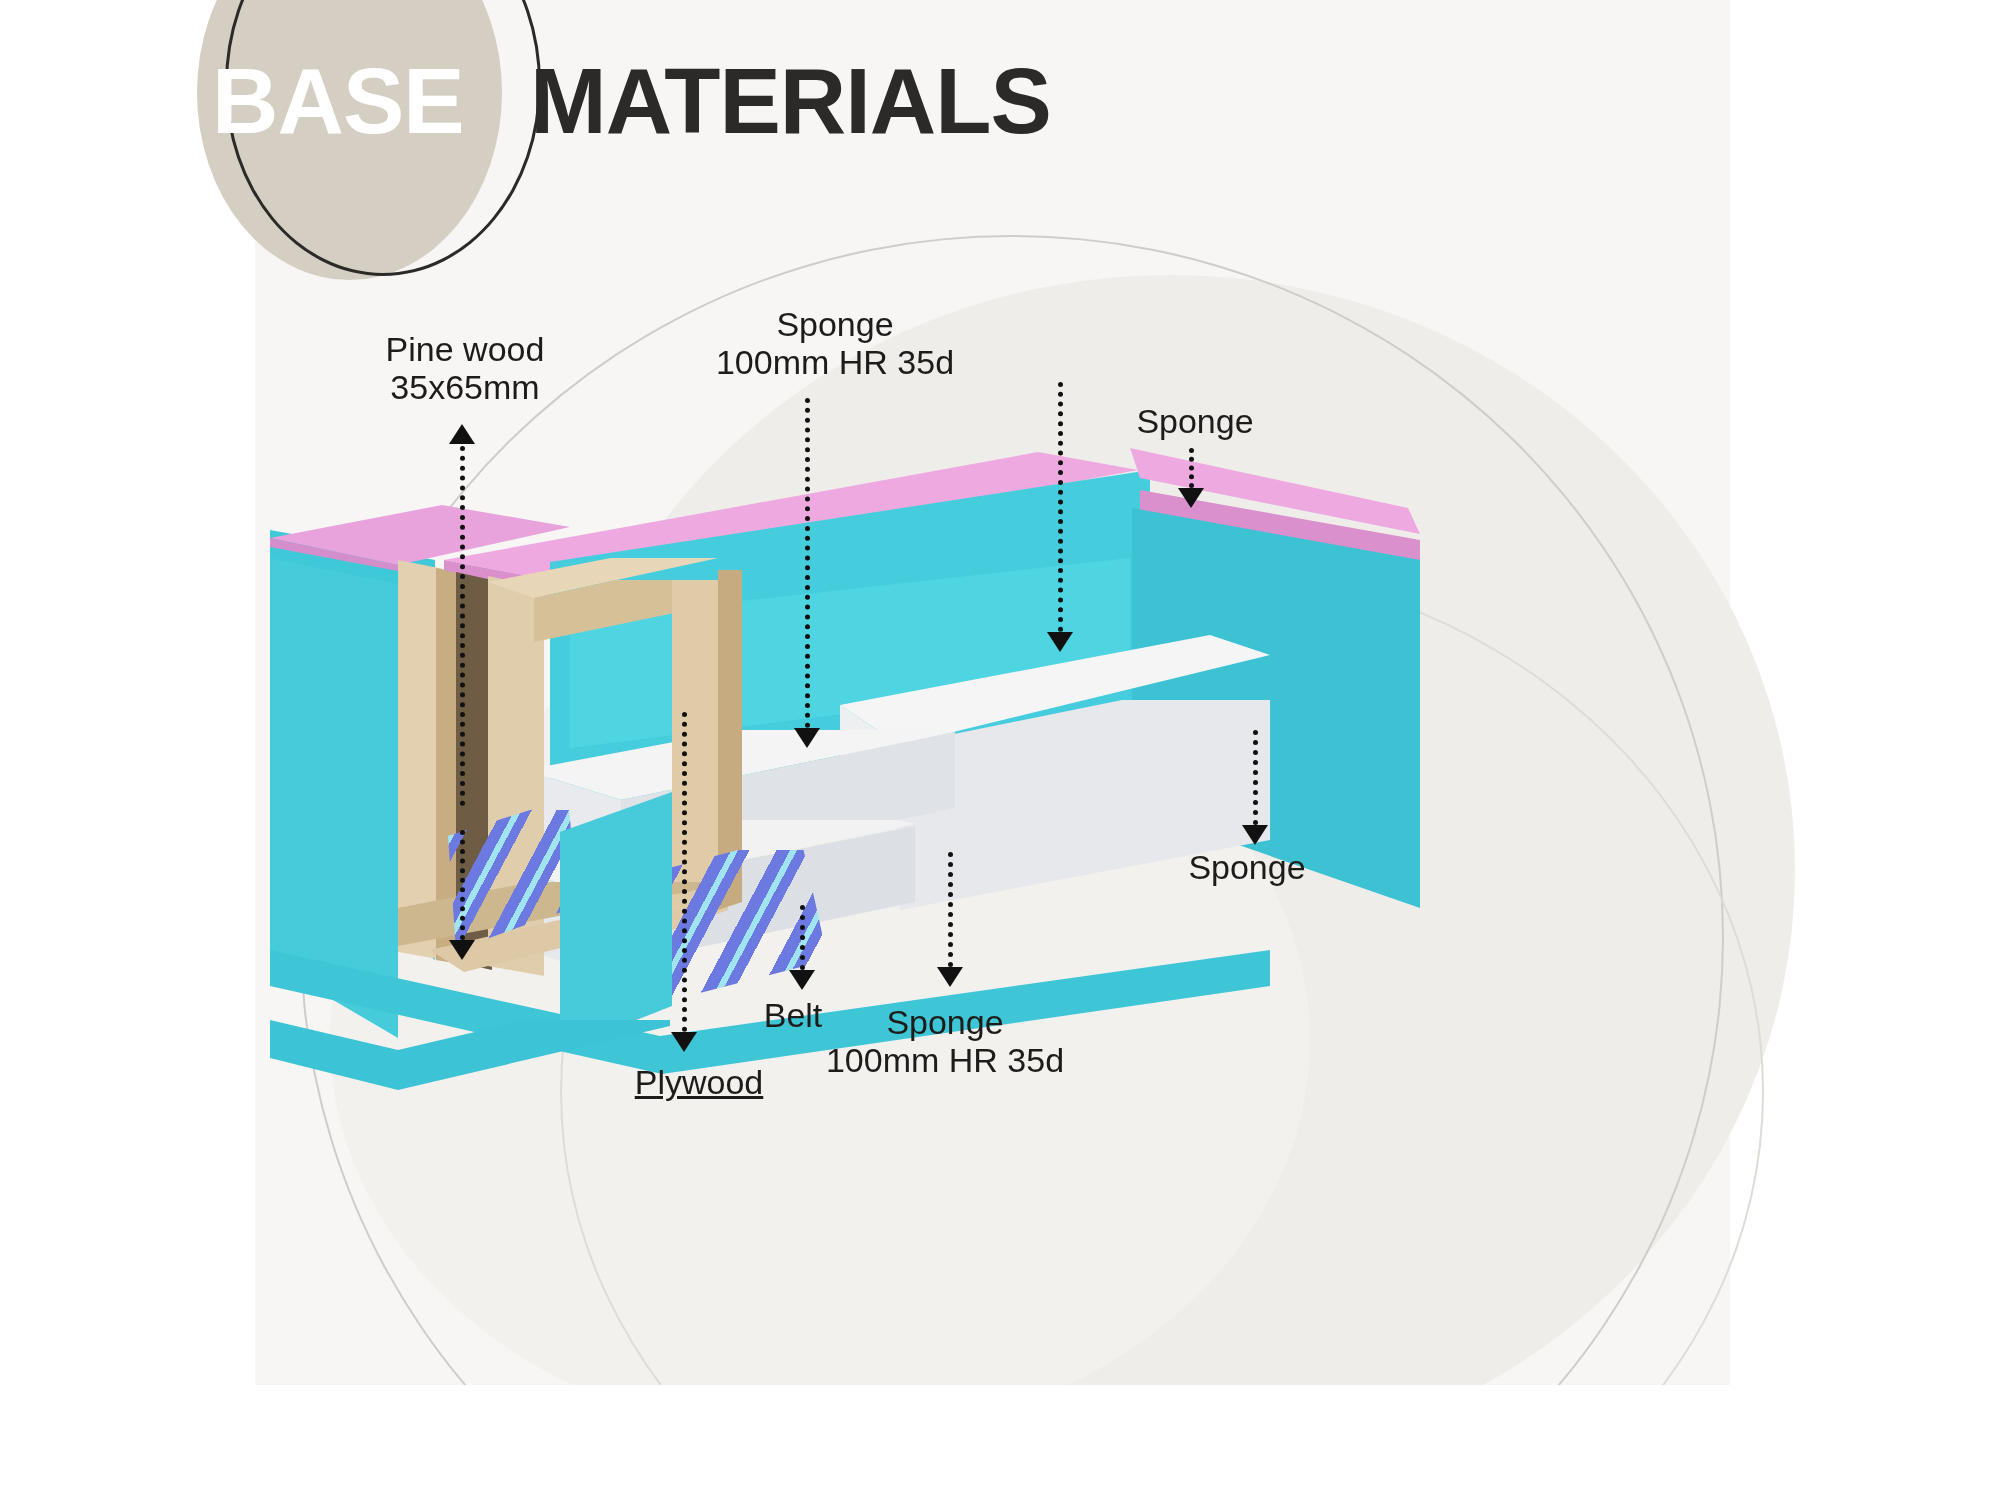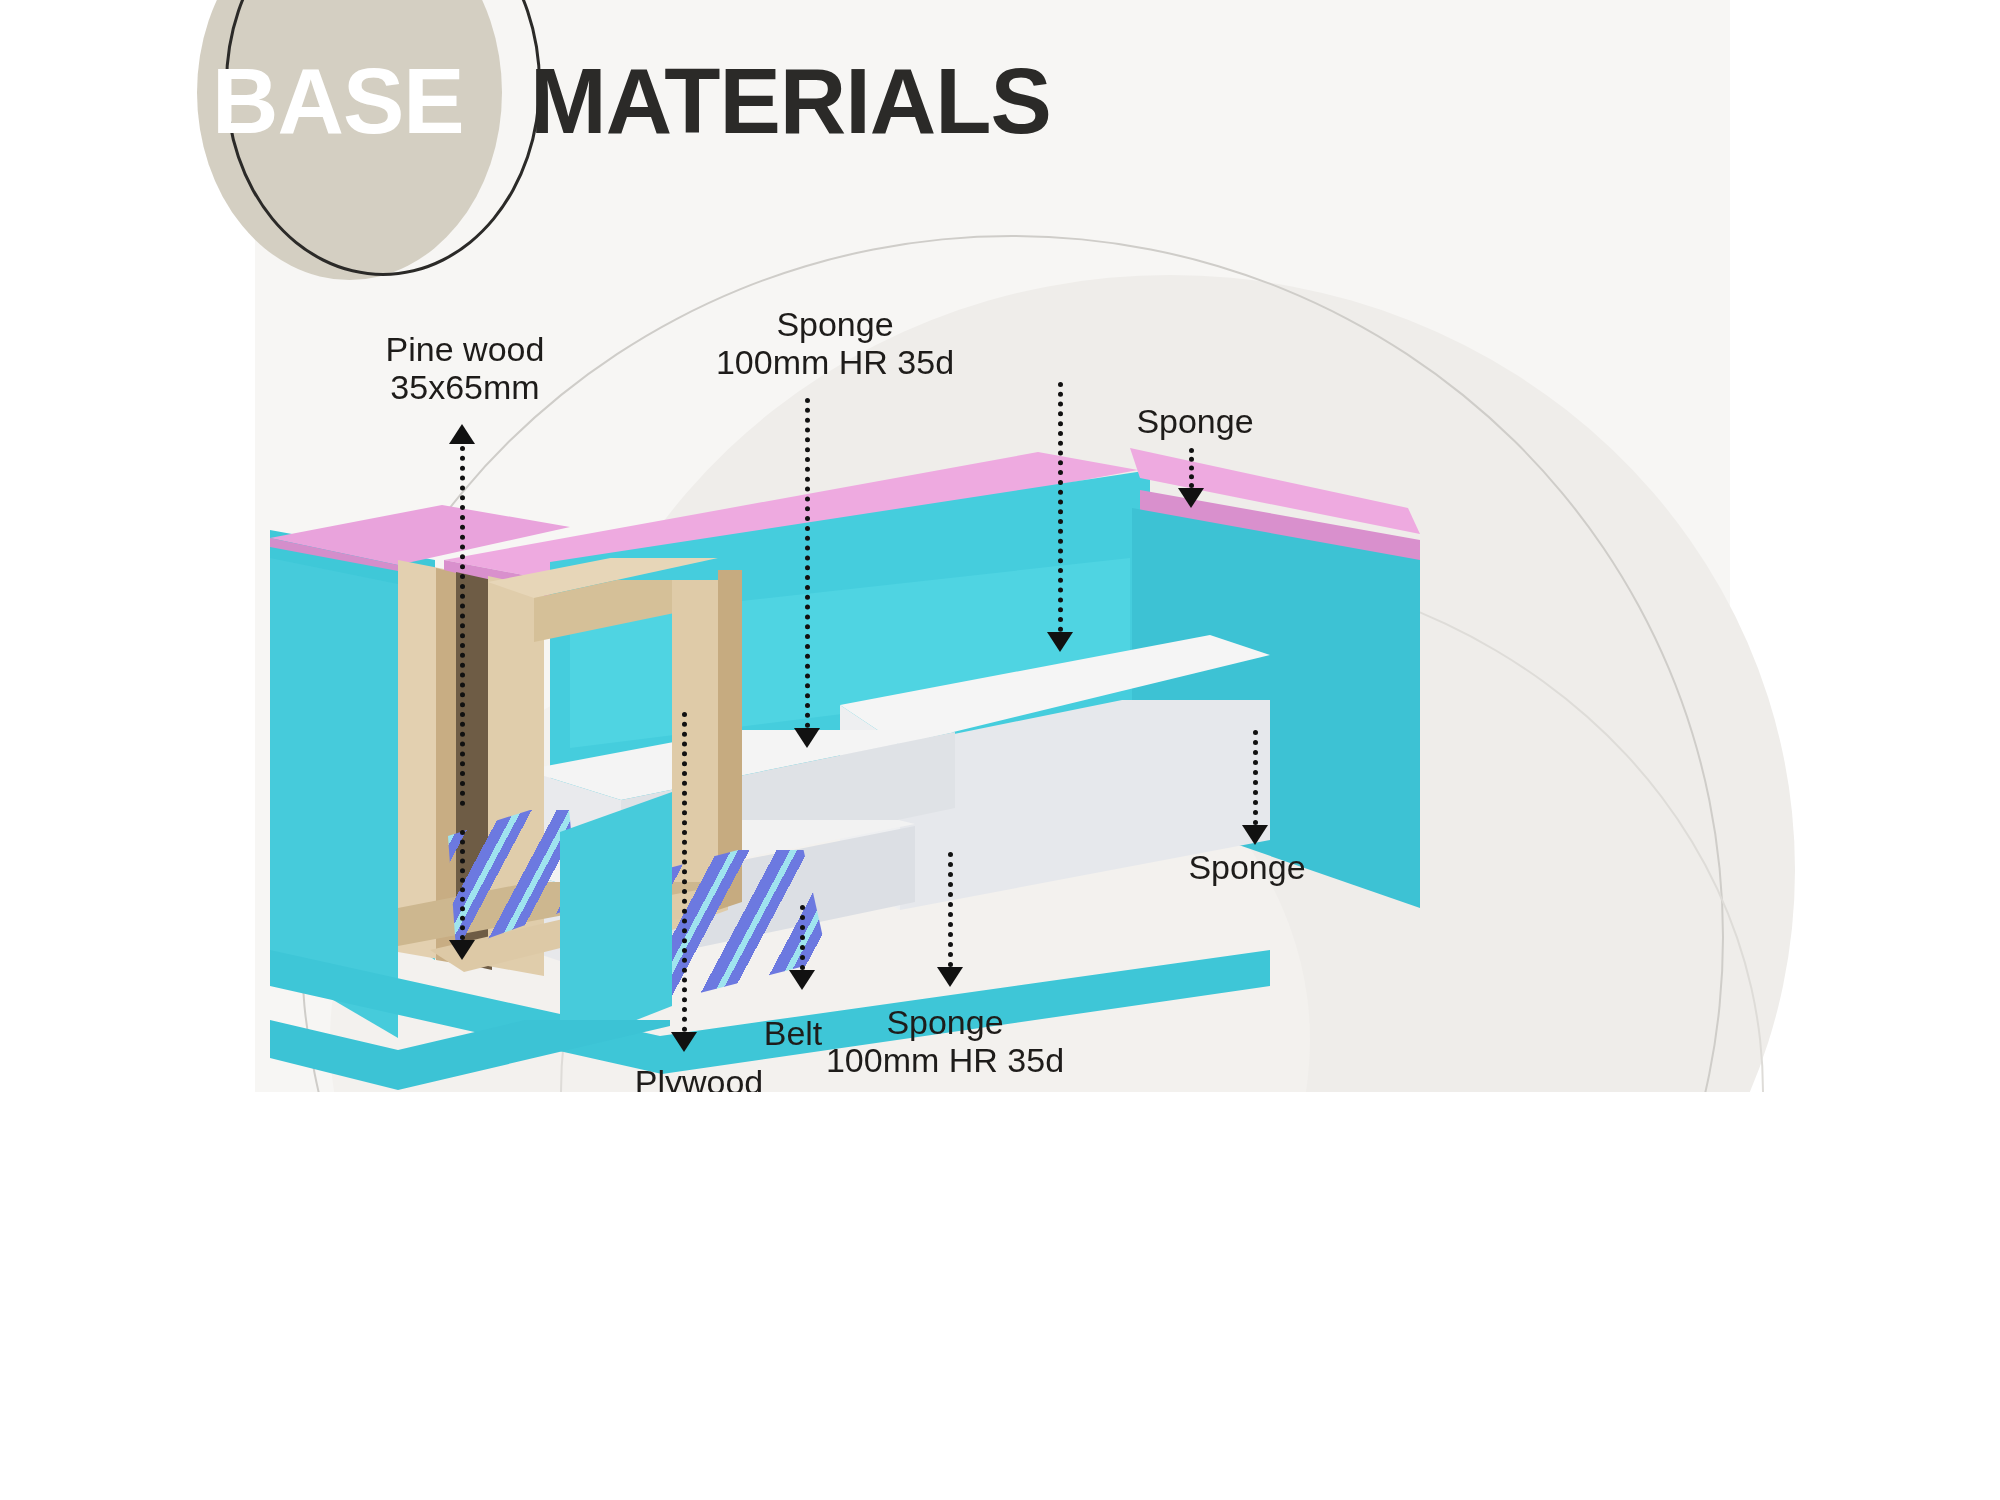--- a/index.html
+++ b/index.html
@@ -1,17 +1,17 @@
 <!DOCTYPE html>
 <html><head>
 <meta charset="utf-8">
 <style>
   html,body{margin:0;padding:0;background:#ffffff;}
   body{width:2000px;height:1500px;overflow:hidden;font-family:"Liberation Sans",sans-serif;}
-  #stage{position:relative;width:2000px;height:1092px;background:#ffffff;overflow:hidden;}
+  #stage{position:relative;width:2000px;height:1385px;background:#ffffff;overflow:hidden;}
 
   
   .bg-panel{position:absolute;left:255px;top:0;width:1475px;height:1425px;background:#f7f6f4;}
   .bg-blob{position:absolute;background:#efedea;border-radius:50%;}
   .thin-arc{position:absolute;border:2px solid #cfcdc9;border-radius:50%;background:transparent;}
 
   
   .badge{position:absolute;left:197px;top:-95px;width:305px;height:375px;background:#d4cfc2;border-radius:50%;}
   .badge-ring{position:absolute;left:225px;top:-108px;width:310px;height:378px;border:3px solid #2b2a28;border-radius:50%;background:transparent;}
   .title-base{position:absolute;left:212px;top:55px;width:270px;color:#ffffff;font-size:92px;font-weight:bold;letter-spacing:-1px;line-height:1;}
@@ -169,20 +169,20 @@
 
   <div class="leader" style="left:460px;top:830px;height:110px;"></div>
   <div class="arrow down" style="left:449px;top:940px;"></div>
 
   <div class="leader" style="left:682px;top:712px;height:320px;"></div>
   <div class="arrow down" style="left:671px;top:1032px;"></div>
   <div class="lbl" style="left:604px;top:1063px;width:190px;text-decoration:underline;">Plywood</div>
 
   <div class="leader" style="left:800px;top:905px;height:65px;"></div>
   <div class="arrow down" style="left:789px;top:970px;"></div>
-  <div class="lbl" style="left:718px;top:996px;width:150px;margin-top:18px;">Belt</div>
+  <div class="lbl" style="left:718px;top:996px;width:150px;">Belt</div>
 
   <div class="leader" style="left:948px;top:852px;height:115px;"></div>
   <div class="arrow down" style="left:937px;top:967px;"></div>
   <div class="lbl" style="left:790px;top:1003px;width:310px;">Sponge
 100mm HR 35d</div>
 
 </div>
 
 </body></html>

